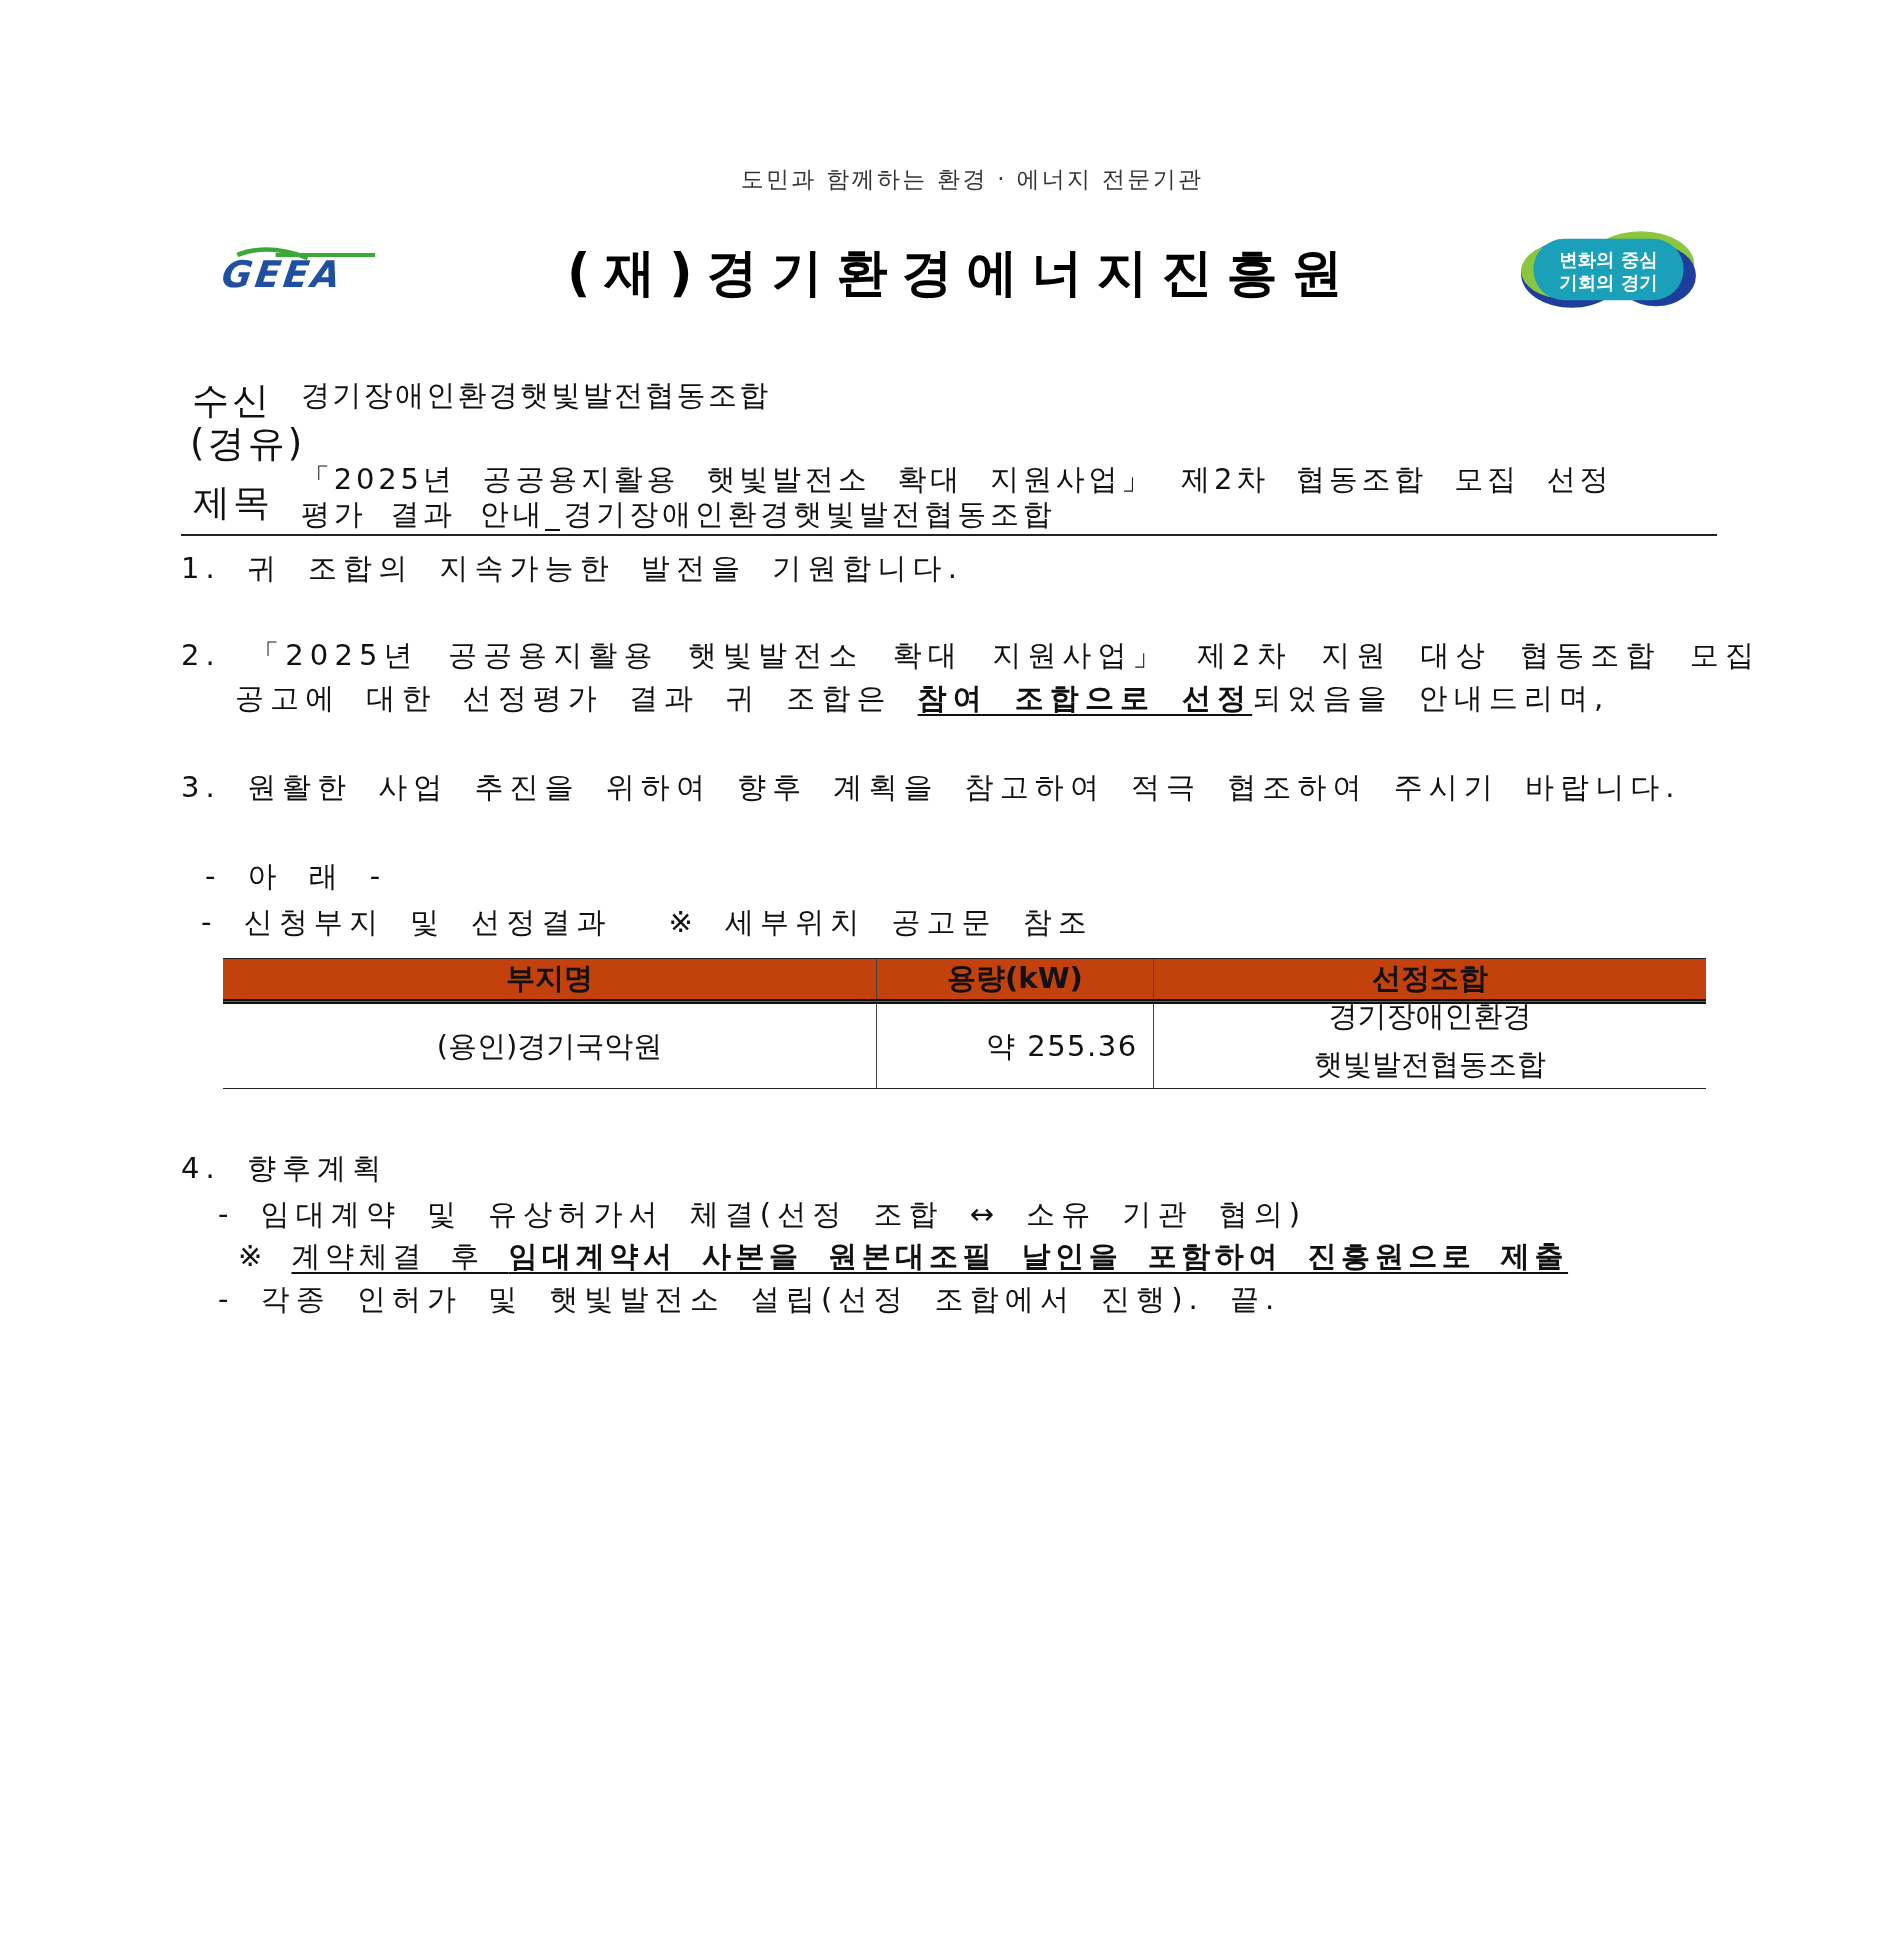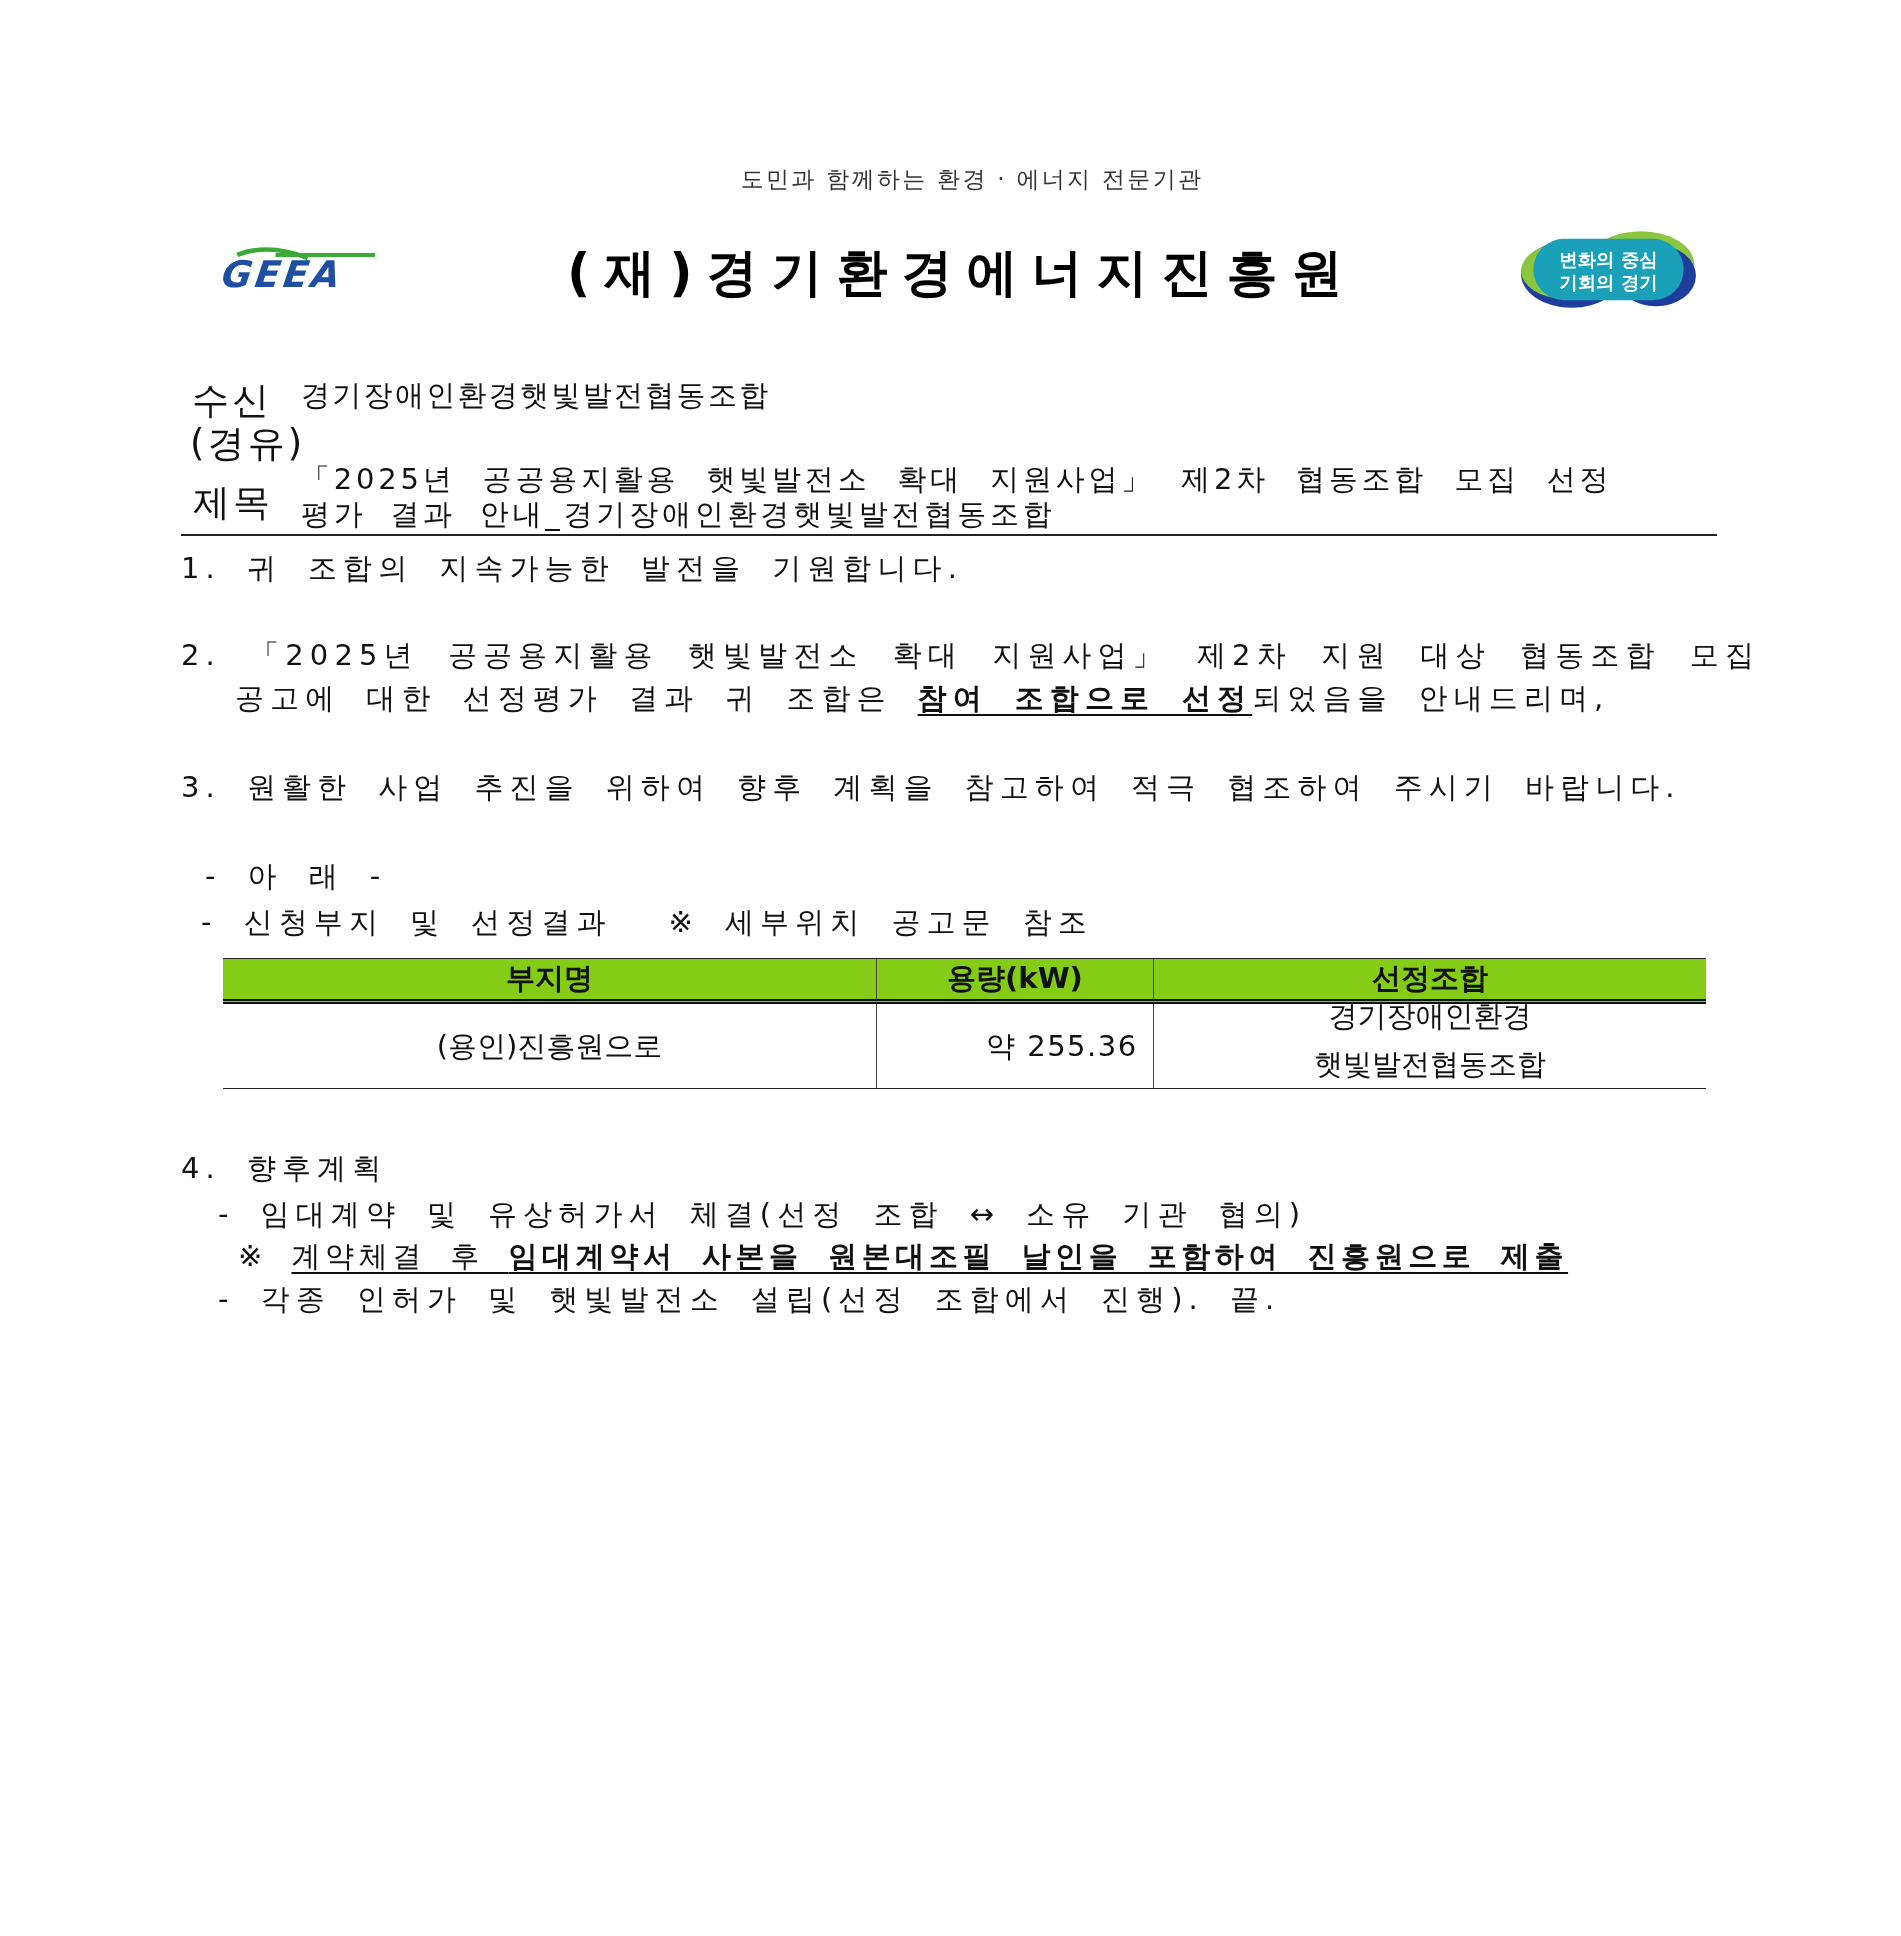--- a/index.html
+++ b/index.html
@@ -10,21 +10,21 @@
   .title { top:239px; left:567px; font-size:51px; font-weight:bold; letter-spacing:14px; color:#000; }
   .logo-left { top:244px; left:222px; width:176px; height:48px; }
   .logo-right { top:225px; left:1518px; width:181px; height:89px; }
   .lbl { font-size:37px; letter-spacing:3.1px; }
   .body-text { font-size:29px; letter-spacing:6.1px; }
   .spaced { word-spacing:10.7px; }
   .rule { position:absolute; left:181px; width:1536px; height:1.5px; background:#222; top:534px; }
   b.u, span.u { text-decoration:underline; text-decoration-thickness:2.3px; text-underline-offset:6.1px; }
   b.u { font-weight:bold; }
   table.sel { position:absolute; top:958px; left:223px; width:1483px; border-collapse:collapse; font-size:29px; }
-  table.sel th { background:#84cc16; height:38px; font-weight:bold; border-top:1.5px solid #222;
+  table.sel th { background:#c2410c; height:38px; font-weight:bold; border-top:1.5px solid #222;
                  border-bottom:5.4px double #111; font-size:29px; padding:0; }
   table.sel td { height:80px; border-bottom:1.5px solid #222; padding:0; text-align:center; line-height:48px; }
   table.sel th + th, table.sel td + td { border-left:0.8px solid #444; }
   table.sel td.num { text-align:right; padding-right:15.3px; letter-spacing:1.5px;margin-left:24px; }
 </style>
 </head>
 <body>
 
 <div class="abs tagline">도민과 함께하는 환경 · 에너지 전문기관</div>
 
@@ -76,21 +76,21 @@
 <table class="sel">
   <thead>
     <tr>
       <th style="width:653px;">부지명</th>
       <th style="width:276px;">용량(kW)</th>
       <th>선정조합</th>
     </tr>
   </thead>
   <tbody>
     <tr>
-      <td>(용인)진흥원으로</td>
+      <td>(용인)경기국악원</td>
       <td class="num">약 255.36</td>
       <td>
         <div style="margin-top:-12.3px;">경기장애인환경</div>
         <div>햇빛발전협동조합</div>
       </td>
     </tr>
   </tbody>
 </table>
 
 <div class="abs body-text spaced" style="top:1149px; left:181px;">4. 향후계획</div>

